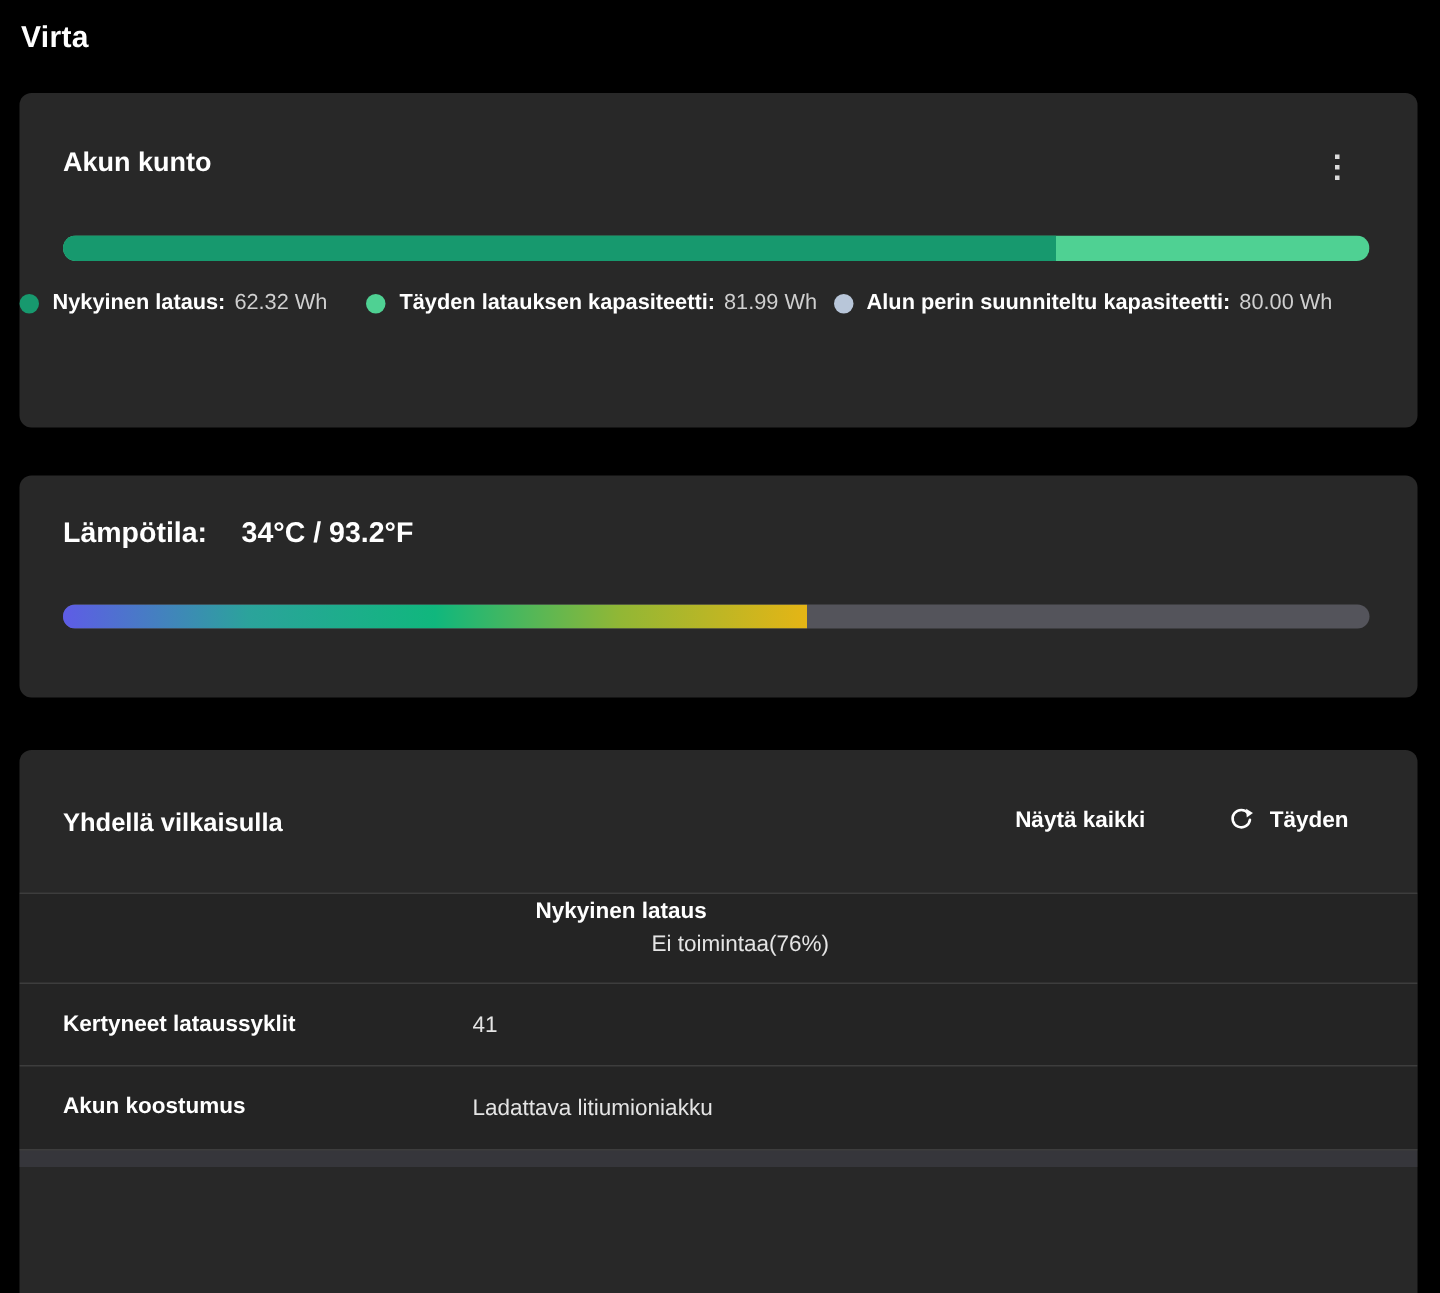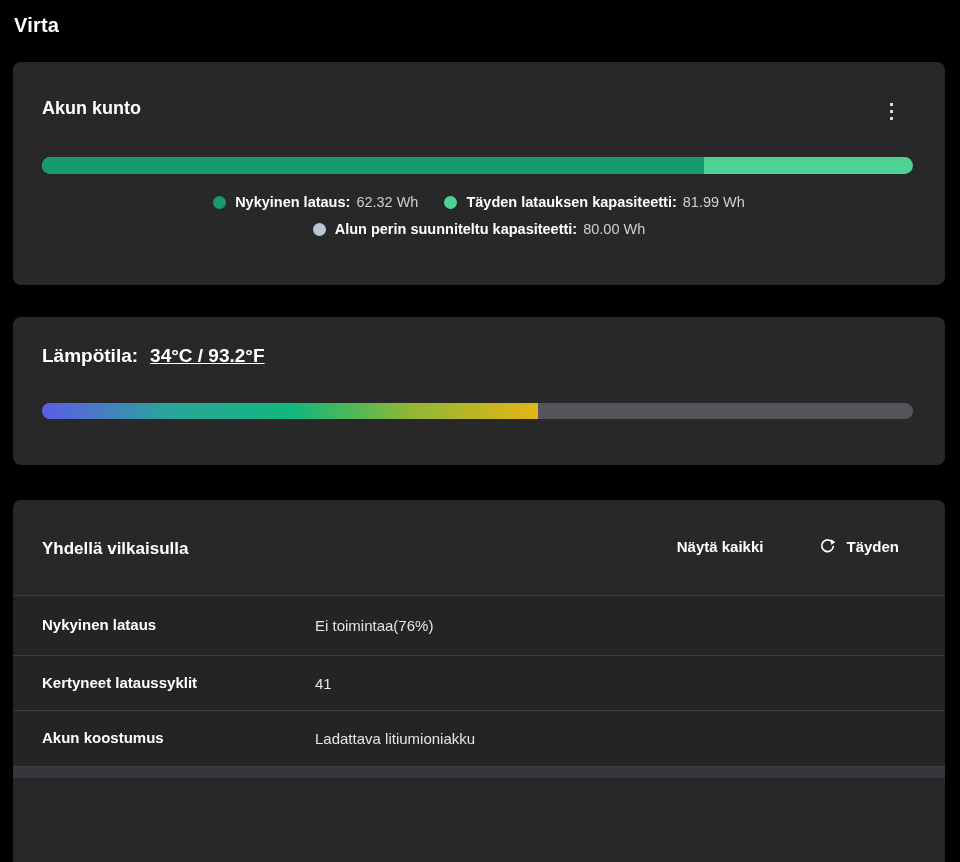--- a/index.html
+++ b/index.html
@@ -32,31 +32,31 @@
   }
   .kebab span { width: 3px; height: 3px; background: #dcdcdc; }
   .cap-bar {
     position: absolute; left: 29px; top: 95px; width: 871px; height: 17px;
     border-radius: 9px; overflow: hidden;
   }
   .cap-bar .seg-current { position: absolute; left: 0; top: 0; bottom: 0; z-index: 2; }
   .cap-bar .seg-full { position: absolute; left: 0; top: 0; bottom: 0; width: 100%; z-index: 1; }
   .legend {
     position: absolute; left: 0; right: 0; top: 132px;
-    display: flex; flex-direction: column; align-items: center; gap: 11px;
+    display: flex; flex-direction: row; align-items: center; gap: 11px;
   }
   .legend-line { display: flex; align-items: center; gap: 26px; }
   .legend-item { display: flex; align-items: center; }
   .legend-dot { width: 13px; height: 13px; border-radius: 50%; margin-right: 9px; flex: none; }
   .legend-label { font-size: 14.5px; font-weight: 700; color: #fff; }
   .legend-value { font-size: 14.5px; font-weight: 400; color: #cfcfcf; margin-left: 6px; }
   
   #card-temp { top: 317px; height: 148px; }
   .temp-line { position: absolute; left: 29px; top: 28px; font-size: 19px; font-weight: 700; }
-  .temp-line .temp-value { margin-left: 12px; text-decoration: underline; }
+  .temp-line .temp-value { margin-left: 23px; }
   .temp-bar {
     position: absolute; left: 29px; top: 86px; width: 871px; height: 16px;
     border-radius: 8px; background: #54545b; overflow: hidden;
   }
   .temp-fill { position: absolute; left: 0; top: 0; bottom: 0; }
   
   #card-glance { top: 500px; height: 380px; overflow: hidden; }
   .glance-header { position: relative; height: 95px; }
   .glance-title { position: absolute; left: 29px; top: 39px; font-size: 17px; font-weight: 700; }
   .glance-actions {
@@ -64,21 +64,21 @@
     display: flex; align-items: flex-start; gap: 56px;
   }
   .text-button { font-size: 15px; font-weight: 700; color: #fff; cursor: pointer; background: none; border: none; font-family: inherit; }
   .refresh-button { display: flex; align-items: center; gap: 10px; cursor: pointer; background: none; border: none; color: #fff; font-family: inherit; }
   .refresh-button .label { font-size: 15px; font-weight: 700; }
   .glance-table { position: absolute; left: 0; right: 0; top: 95px; background: #242424; }
   .g-row {
     display: flex; align-items: center;
     padding: 0 29px; border-top: 1px solid #3d3d3d;
   }
-  .g-row.r1 { height: 60px; }
+  .g-row.r1 { height: 60px; flex-direction: column; }
   .g-row.r2 { height: 85px; }
   .g-row.r3 { height: 55px; }
   .g-row.r4 { height: 56px; }
   .row-label { width: 244px; flex: none; font-size: 15px; font-weight: 700; line-height: 1.65; color: #fff; }
   .row-value { margin-left: 29px; font-size: 15px; font-weight: 400; color: #e4e4e4; flex: 1; }
   .badge {
     display: inline-flex; align-items: center; flex: none;
     background: #0e2a20; border-radius: 20px; height: 38px;
     padding: 0 14px 0 8px; gap: 8px;
   }

